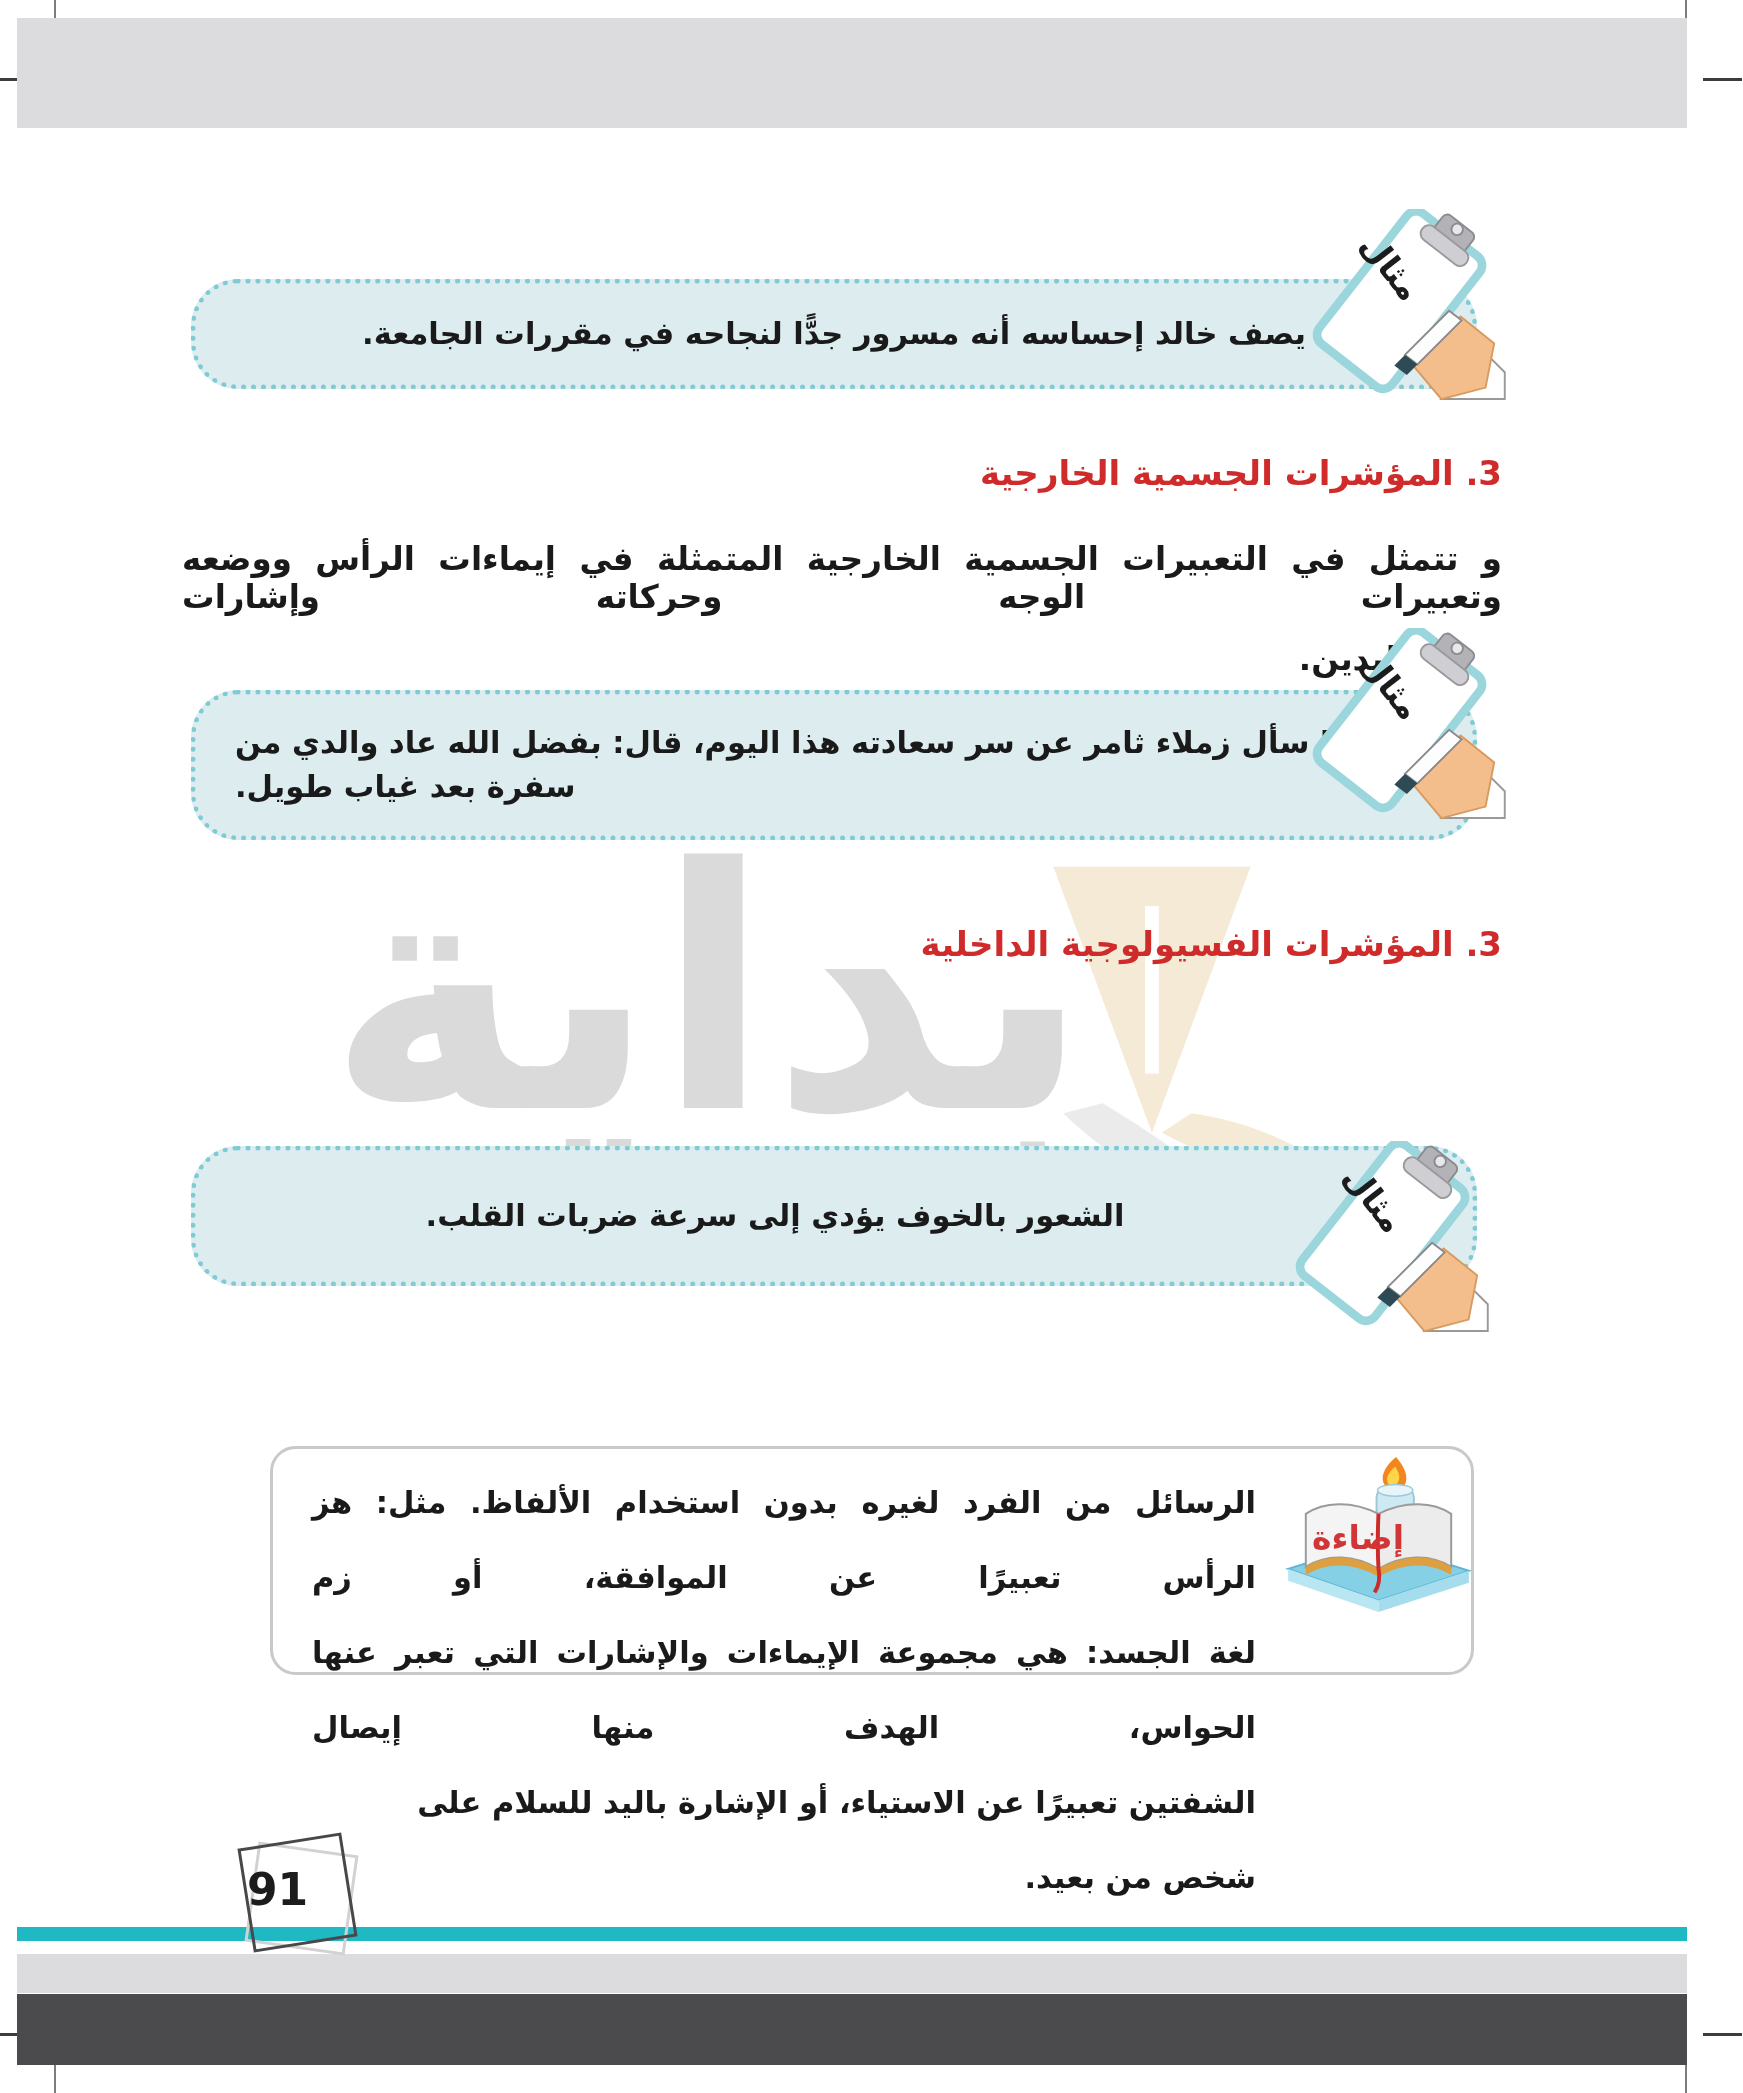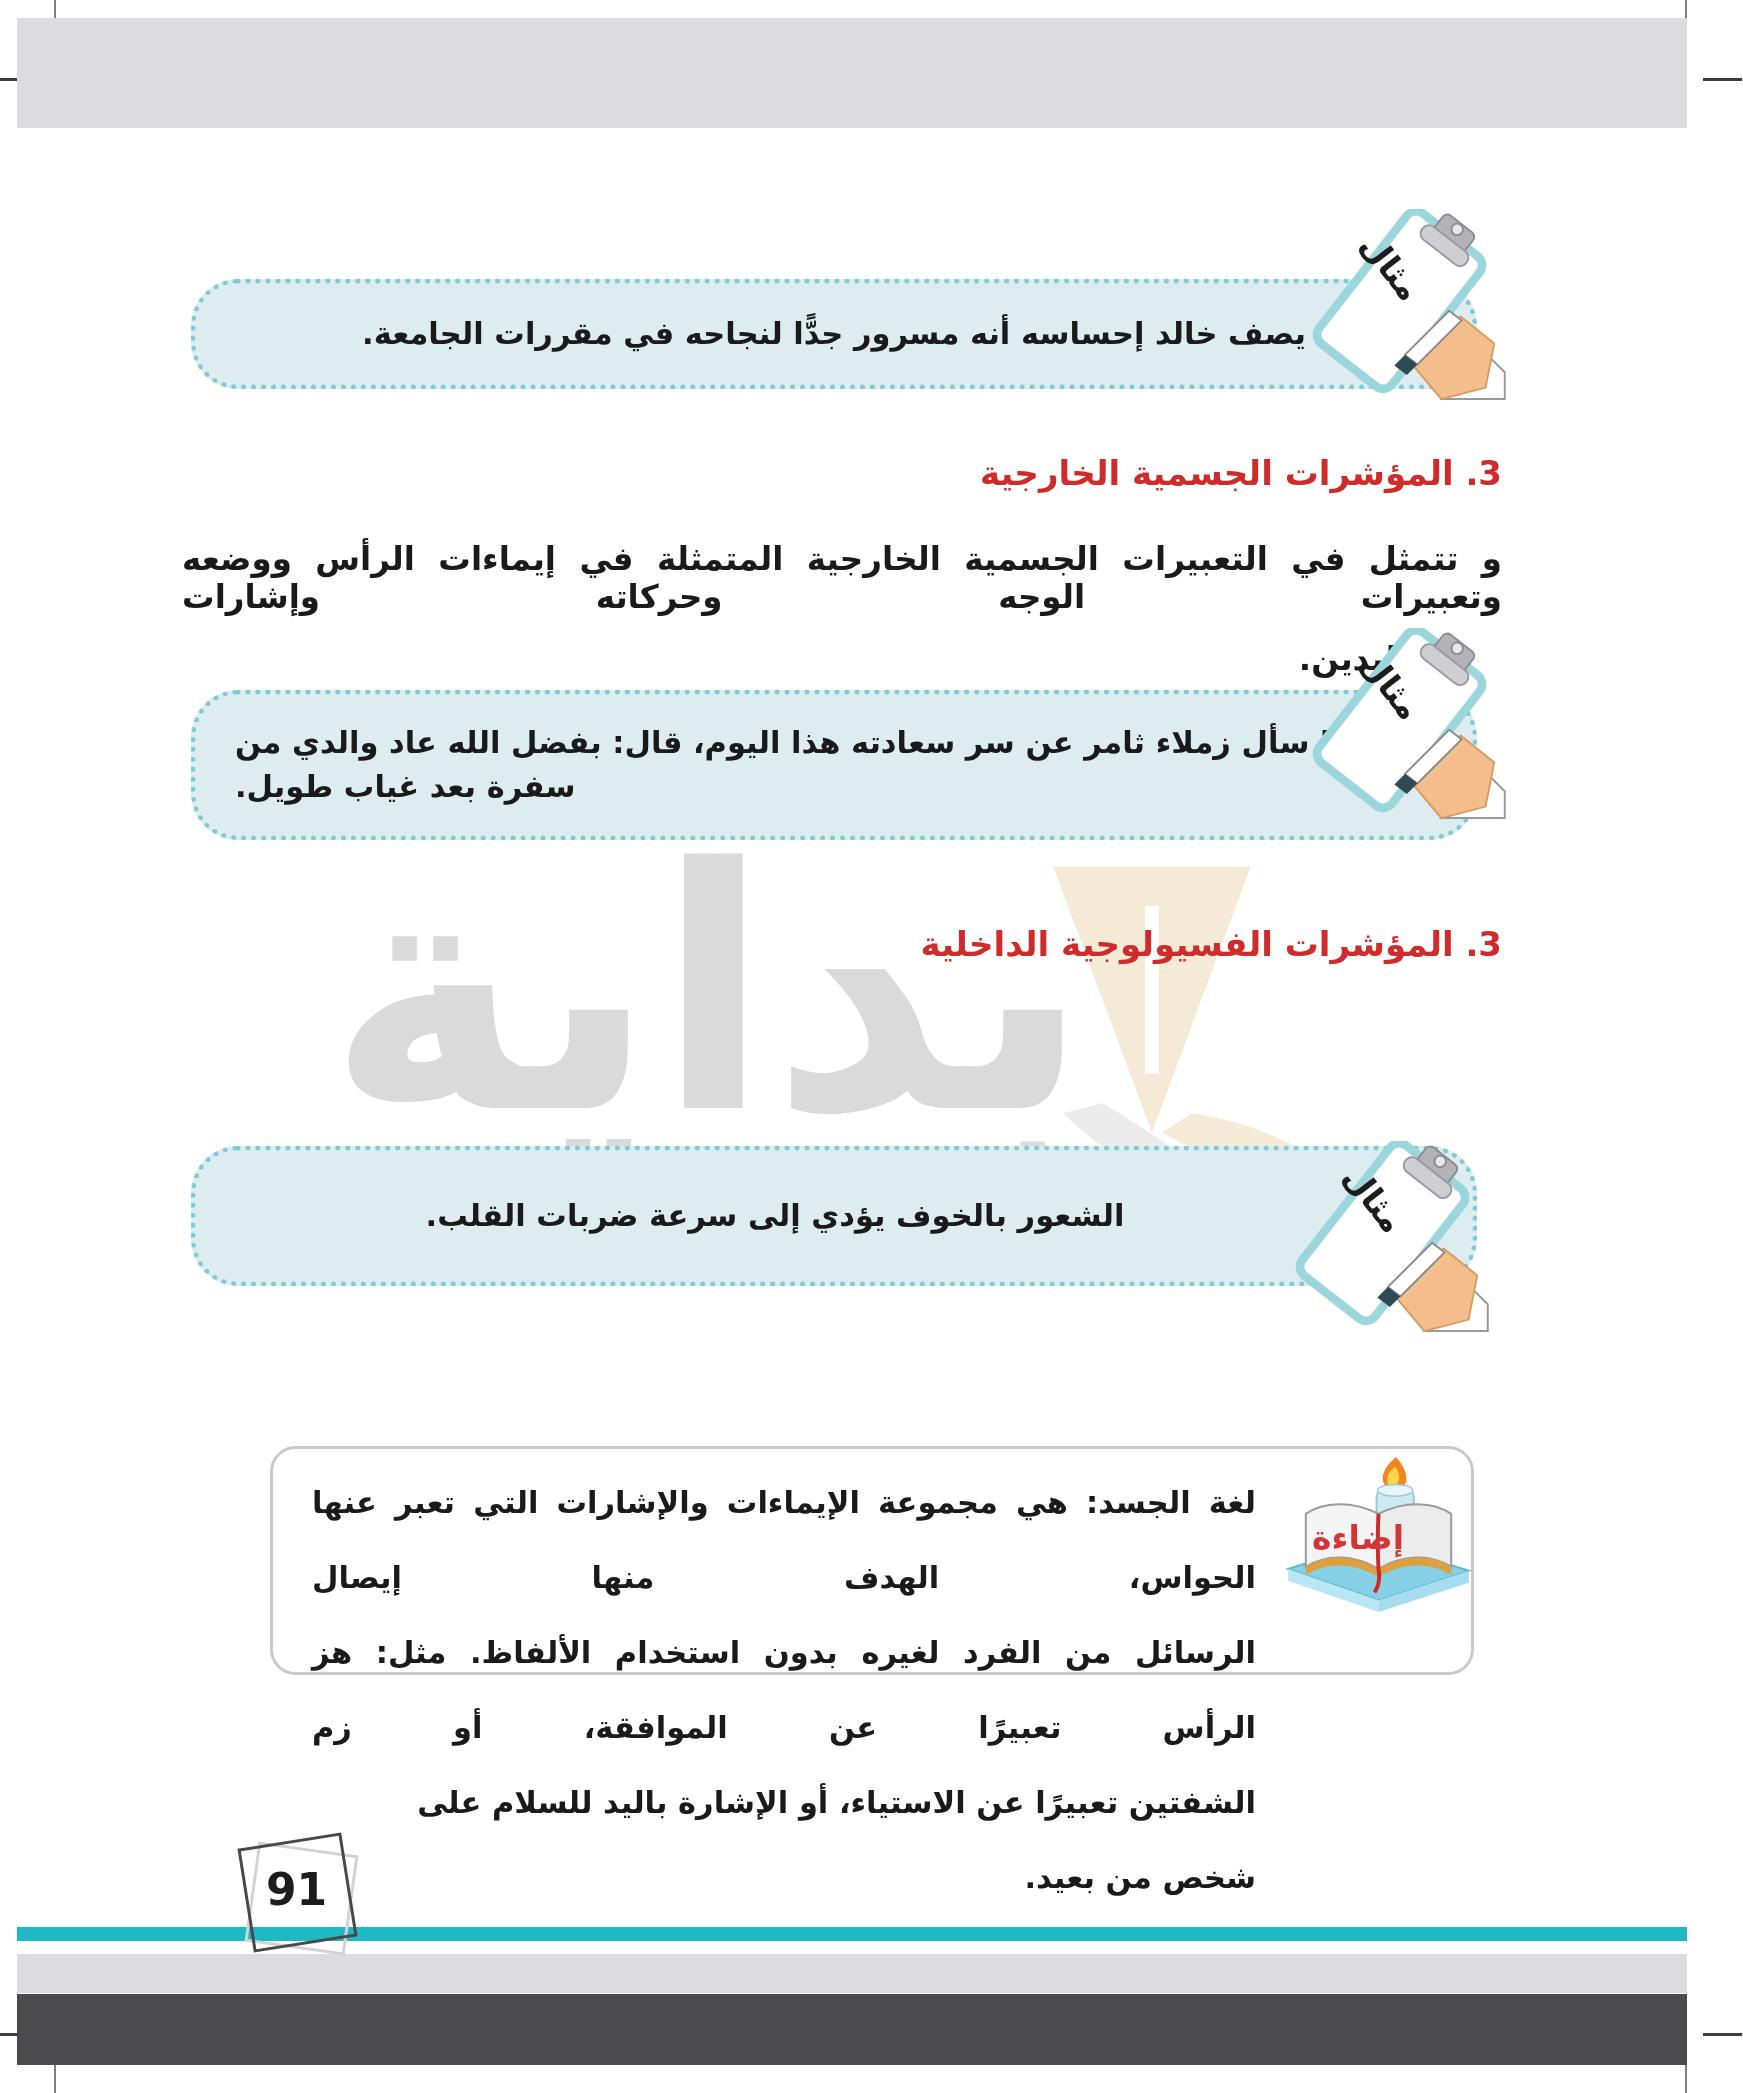--- a/index.html
+++ b/index.html
@@ -52,21 +52,21 @@
   
   .diamond-light{
     position:absolute;left:252px;top:1848px;width:95px;height:95px;
     border:3px solid #d2d2d2;transform:rotate(8deg);z-index:1;background:transparent;
   }
   .diamond-dark{
     position:absolute;left:246px;top:1840px;width:99px;height:99px;
     border:3.9px solid #48484a;transform:rotate(-9deg);z-index:1;background:transparent;
   }
   .pagenum{
-    position:absolute;left:248px;top:1864px;width:99px;text-align:center;
+    position:absolute;left:248px;top:1864px;width:99px;
     font-size:44px;color:#1c1c1c;z-index:2;direction:ltr;
   }
   svg text{font-family:"DejaVu Sans","Liberation Sans",sans-serif;font-weight:bold;}
 </style>
 </head>
 <body>
 
 <div id="stage">
 
   <div class="mark" style="left:55px;top:0;width:2px;height:61px;"></div>
@@ -134,22 +134,22 @@
         <polygon points="192,122 192,134 100,164 100,152" fill="#a5ddee"></polygon>
 
         <path d="M100,64 C72,50 44,52 26,64 L26,118 C48,104 76,106 100,120 Z" fill="#f4f4f4" stroke="#9a9a9a" stroke-width="2"></path>
         <path d="M100,64 C128,50 156,52 174,64 L174,118 C152,104 124,106 100,120 Z" fill="#ececec" stroke="#9a9a9a" stroke-width="2"></path>
         <path d="M26,118 C48,104 76,106 100,120 C124,106 152,104 174,118 L174,126 C150,112 124,114 100,128 C76,114 50,112 26,126 Z" fill="#dd9f3f"></path>
         <path d="M100,64 C99,84 99,102 100,120" stroke="#cc2b2b" stroke-width="4" fill="none"></path>
         <path d="M100,120 C102,130 100,138 96,144" stroke="#cc2b2b" stroke-width="4" fill="none"></path>
       </svg>
     </div>
     <div class="itext">
+      <div class="jl">الرسائل من الفرد لغيره بدون استخدام الألفاظ. مثل: هز الرأس تعبيرًا عن الموافقة، أو زم</div>
       <div class="jl">لغة الجسد: هي مجموعة الإيماءات والإشارات التي تعبر عنها الحواس، الهدف منها إيصال</div>
-      <div class="jl">الرسائل من الفرد لغيره بدون استخدام الألفاظ. مثل: هز الرأس تعبيرًا عن الموافقة، أو زم</div>
       <div class="ll">الشفتين تعبيرًا عن الاستياء، أو الإشارة باليد للسلام على شخص من بعيد.</div>
     </div>
   </div>
 
   <div class="diamond-light"></div>
   <div class="diamond-dark"></div>
   <div class="pagenum">91</div>
 
   <div class="abs tealline"></div>
   <div class="abs grayband"></div>

